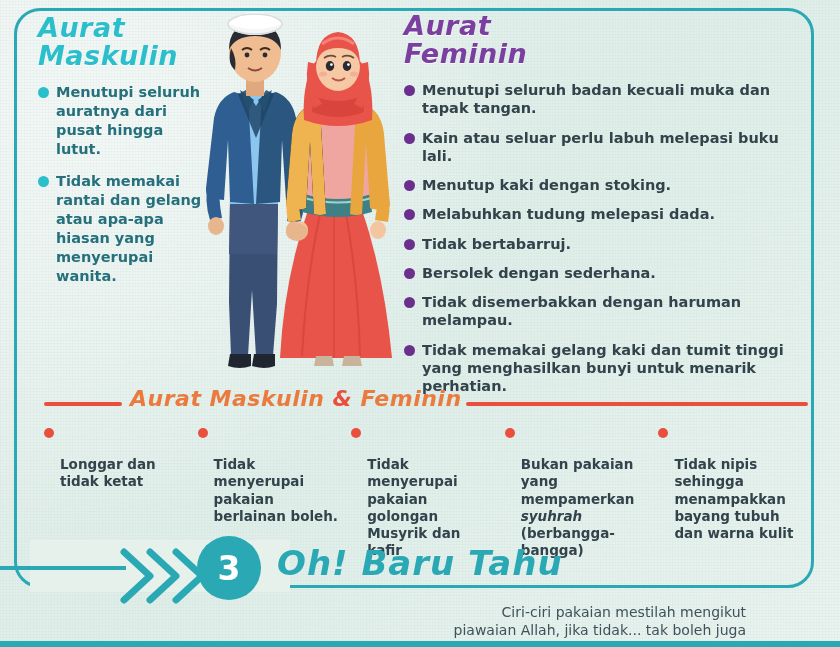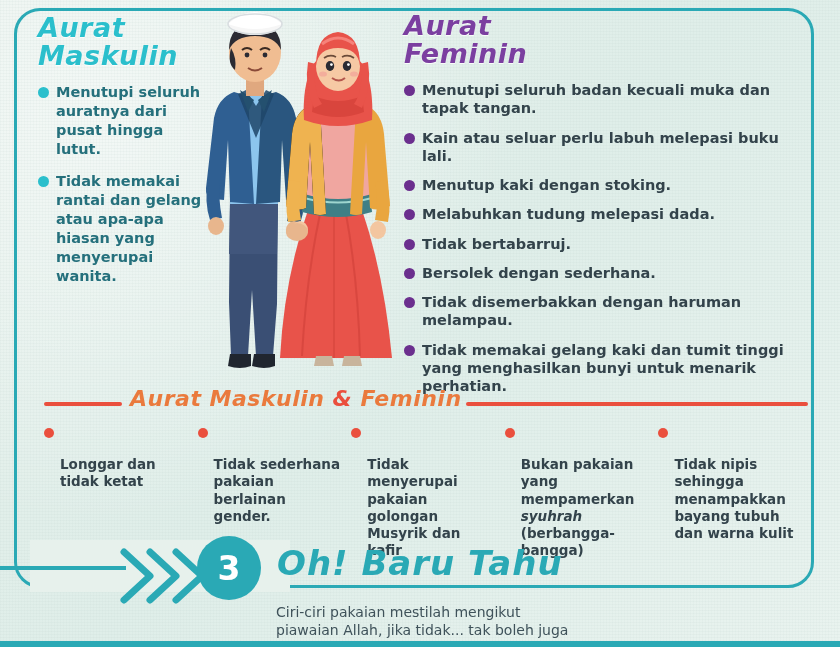--- a/index.html
+++ b/index.html
@@ -193,21 +193,21 @@
     font-size: 34px;
     font-weight: bold;
     font-style: italic;
     letter-spacing: 1px;
   }
   .footer-sub {
     position: absolute;
     left: 276px;
     top: 603px;
     width: 470px;
-    text-align: left;
+    text-align: right;
     color: #3f525a;
     font-size: 14px;
     line-height: 1.3;
   }
   .footer-bar {
     position: absolute;
     left: 0;
     top: 566px;
     width: 126px;
     height: 4px;
@@ -396,21 +396,21 @@
     </div>
   </div>
 
   <div class="cols5">
     <div class="col">
       <span class="dot dot-red"></span>
       <span class="txt txt-dark">Longgar dan tidak ketat</span>
     </div>
     <div class="col">
       <span class="dot dot-red"></span>
-      <span class="txt txt-dark">Tidak sederhana pakaian berlainan gender.</span>
+      <span class="txt txt-dark">Tidak menyerupai pakaian berlainan boleh.</span>
     </div>
     <div class="col">
       <span class="dot dot-red"></span>
       <span class="txt txt-dark">Tidak menyerupai pakaian golongan Musyrik dan kafir</span>
     </div>
     <div class="col">
       <span class="dot dot-red"></span>
       <span class="txt txt-dark">
         <span>Bukan pakaian yang mempamerkan </span><span class="ital">syuhrah</span><span> (berbangga-bangga)</span>
       </span>

